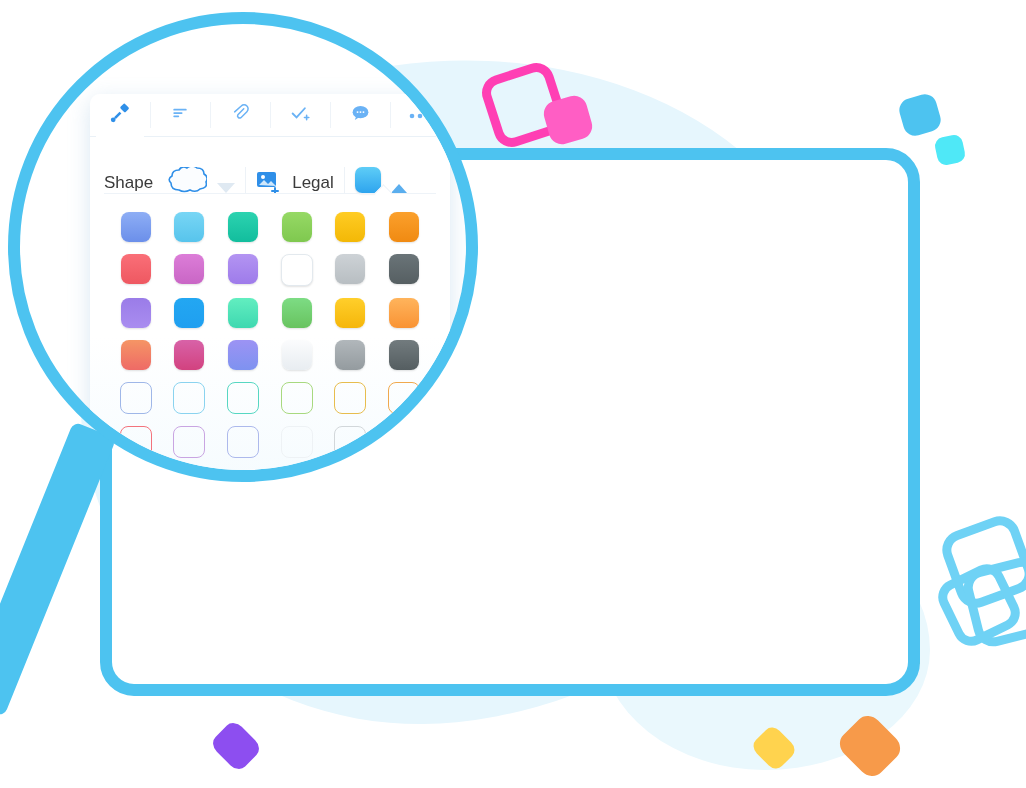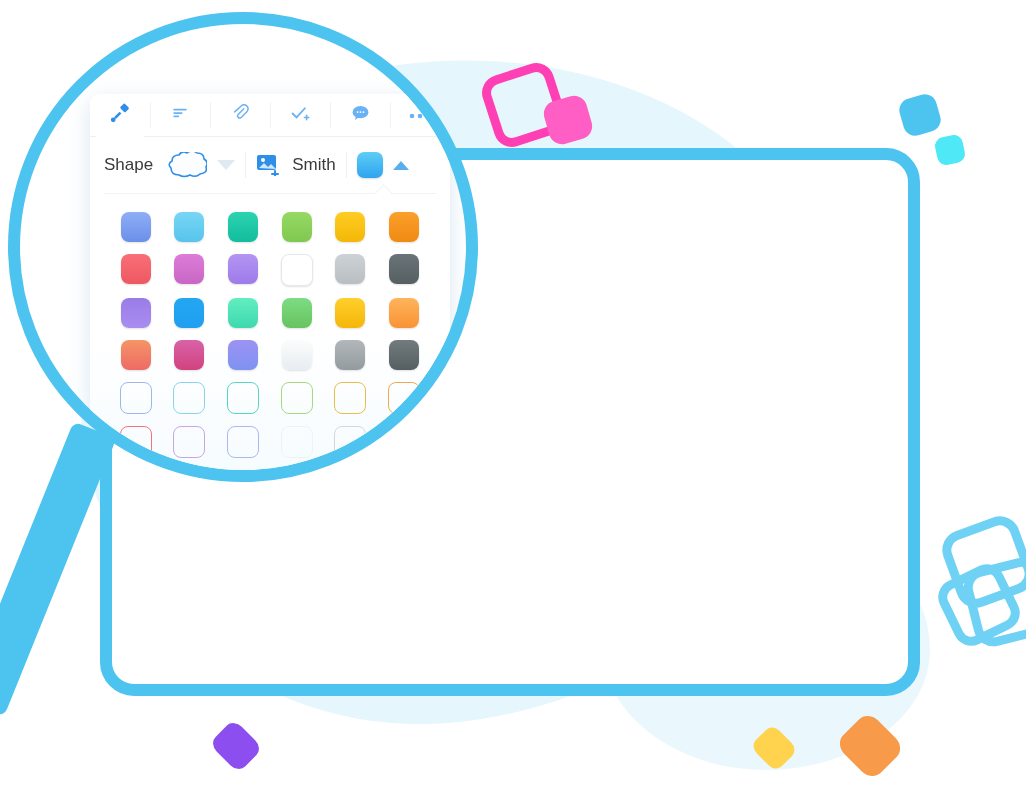--- a/index.html
+++ b/index.html
@@ -80,21 +80,21 @@
   
   #style-panel{position:absolute;left:78px;top:82px;width:360px;height:440px;
         background:linear-gradient(180deg,#ffffff 0%,#ffffff 55%,#f2fafe 100%);
         border-radius:10px;box-shadow:0 6px 22px rgba(120,170,210,.28);}
   #panel-tabs{display:flex;height:42px;border-bottom:1px solid #eaf1f7;}
   .ptab{flex:1;display:flex;align-items:center;justify-content:center;position:relative;color:#6ab2f5;}
   .ptab + .ptab:before{content:"";position:absolute;left:0;top:8px;bottom:8px;width:1px;background:#eef3f8;}
   .ptab.active{color:#2f8fe8;}
   .ptab.active:after{content:"";position:absolute;left:10%;right:10%;bottom:-1px;height:2px;background:#fff;}
 
-  #shape-row{display:flex;align-items:center;height:56px;padding:0 14px;gap:10px;font-size:17px;color:#3a3a3a;}
+  #shape-row{display:flex;align-items:flex-end;height:56px;padding:0 14px;gap:10px;font-size:17px;color:#3a3a3a;}
   #shape-row .sep{width:1px;height:26px;background:#edf2f7;}
   .cloudbtn{width:44px;height:26px;}
   .caret-d{width:0;height:0;border-left:9px solid transparent;border-right:9px solid transparent;
         border-top:10px solid #dfe9f2;}
   .caret-u{width:0;height:0;border-left:8px solid transparent;border-right:8px solid transparent;
         border-bottom:9px solid #5aaeee;}
   .img-ico{width:26px;height:22px;}
   .curr-color{width:26px;height:26px;border-radius:7px;
         background:linear-gradient(180deg,#5ecdf7 0%,#2ea4ee 100%);box-shadow:0 1px 2px rgba(0,0,0,.15);}
   #panel-divider{margin:0 14px;height:1px;background:#eef3f8;position:relative;}
@@ -300,21 +300,21 @@
           <span class="caret-d"></span>
           <span class="sep"></span>
           <span class="img-ico">
             <svg width="26" height="22" viewBox="0 0 26 22">
               <rect x="1" y="1" width="19" height="15" rx="2" fill="#2f8fe8"></rect>
               <circle cx="7" cy="6" r="2" fill="#fff"></circle>
               <path d="M3 14l5-5 4 4 3-3 5 5z" fill="#cfe7fb"></path>
               <path d="M19 17v6M16 20h6" stroke="#2f8fe8" stroke-width="2" stroke-linecap="round"></path>
             </svg>
           </span>
-          <span>Smith</span>
+          <span>Legal</span>
           <span class="sep"></span>
           <span class="curr-color"></span>
           <span class="caret-u"></span>
         </div>
 
         <div id="panel-divider"></div>
 
         <div id="swatches">
           <div class="sw" style="background:linear-gradient(180deg,#8eaef5,#6b8fea)"></div>
           <div class="sw" style="background:linear-gradient(180deg,#78d6f5,#57c4ec)"></div>

